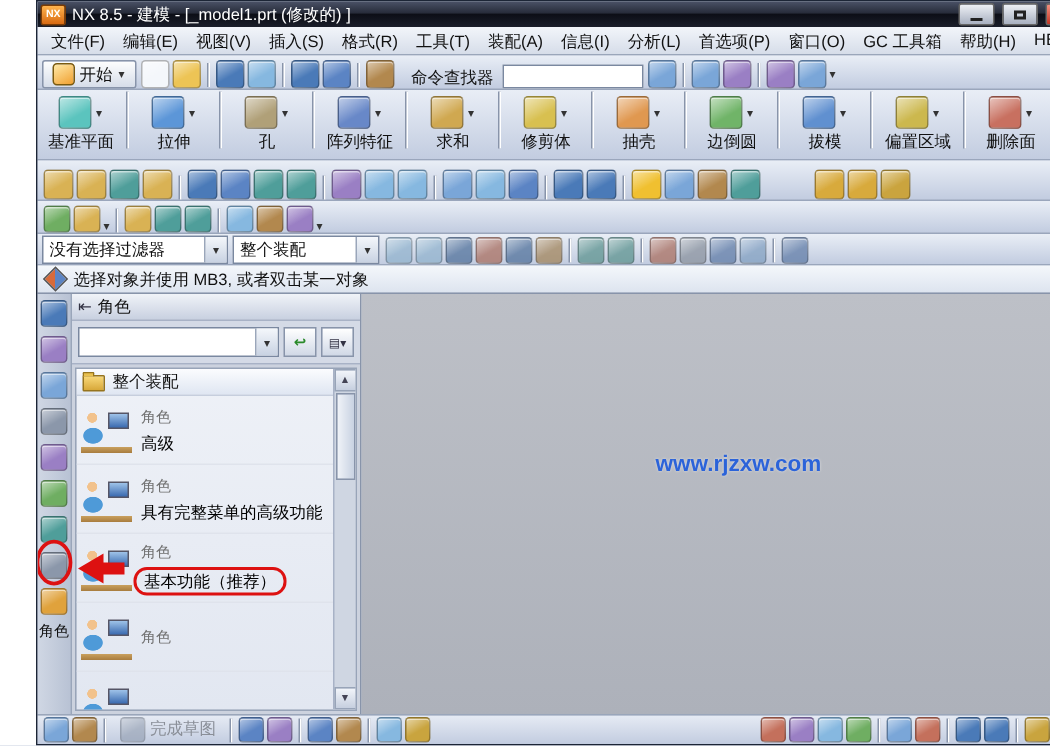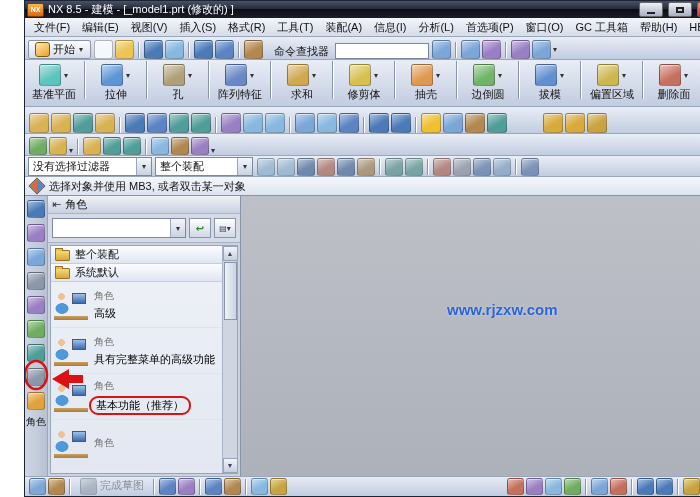--- a/index.html
+++ b/index.html
@@ -108,21 +108,21 @@
   .pname{font-size:11px;color:#000;white-space:nowrap;}
   .redbox{border:2px solid #dd1111;border-radius:9px;padding:0 5px;margin-left:-5px;width:max-content;}
   .pscroll{position:absolute;top:0;right:0;bottom:0;width:14px;background:#cfd6e2;border-left:1px solid #a8b2c6;
     display:flex;flex-direction:column;align-items:center;}
   .sarrow{width:13px;height:13px;background:linear-gradient(#f2f5fa,#c6cfdf);border:1px solid #98a4b8;
     font-size:7px;display:flex;align-items:center;justify-content:center;color:#445;flex:none;}
   .sarrow.bottom{margin-top:auto;}
   .sthumb{width:11px;height:56px;background:linear-gradient(90deg,#f0f3f8,#c8d2e2);border:1px solid #8894aa;margin-top:1px;}
 
   .graphics{flex:1;position:relative;background:linear-gradient(180deg,#bdc0c7,#adb1ba);min-width:0;}
-  .watermark{position:absolute;left:206px;top:105px;font-size:15px;font-weight:bold;color:#2b63d9;
+  .watermark{position:absolute;left:196px;top:105px;font-size:15px;font-weight:bold;color:#2b63d9;
     text-shadow:0 0 2px rgba(255,255,255,.55);white-space:nowrap;}
 
   
   .statusbar{height:19px;flex:none;display:flex;align-items:center;background:linear-gradient(#e6ebf4,#c2cce0);
     border-top:1px solid #9aa6ba;padding:0 3px;gap:2px;}
   .statusbar .ticon{width:15px;height:15px;}
   .finish{display:flex;gap:3px;color:#8a8f98;padding:0 4px;white-space:nowrap;}
   .finicon{width:15px;height:15px;display:inline-block;border:1px solid rgba(0,0,0,.25);border-radius:3px;
     background:linear-gradient(150deg,rgba(255,255,255,.5),rgba(255,255,255,0) 55%),#8b97aa;opacity:.55;}
   .sb-icons{display:flex;align-items:center;}
@@ -389,24 +389,20 @@
           <span class="ddbtn">▾</span>
         </div>
         <span class="pbtn backglyph"></span>
         <span class="pbtn listoptglyph"></span>
       </div>
       <div class="plist">
         <div class="pgroup">
           <span class="folder"></span>
           <span>整个装配</span>
         </div>
-        <div class="pgroup">
-          <span class="folder"></span>
-          <span>系统默认</span>
-        </div>
         <div class="prow">
           <span class="person"></span>
           <span class="ptxt">
             <span class="pcap">角色</span>
             <span class="pname">高级</span>
           </span>
         </div>
         <div class="prow">
           <span class="person"></span>
           <span class="ptxt">

